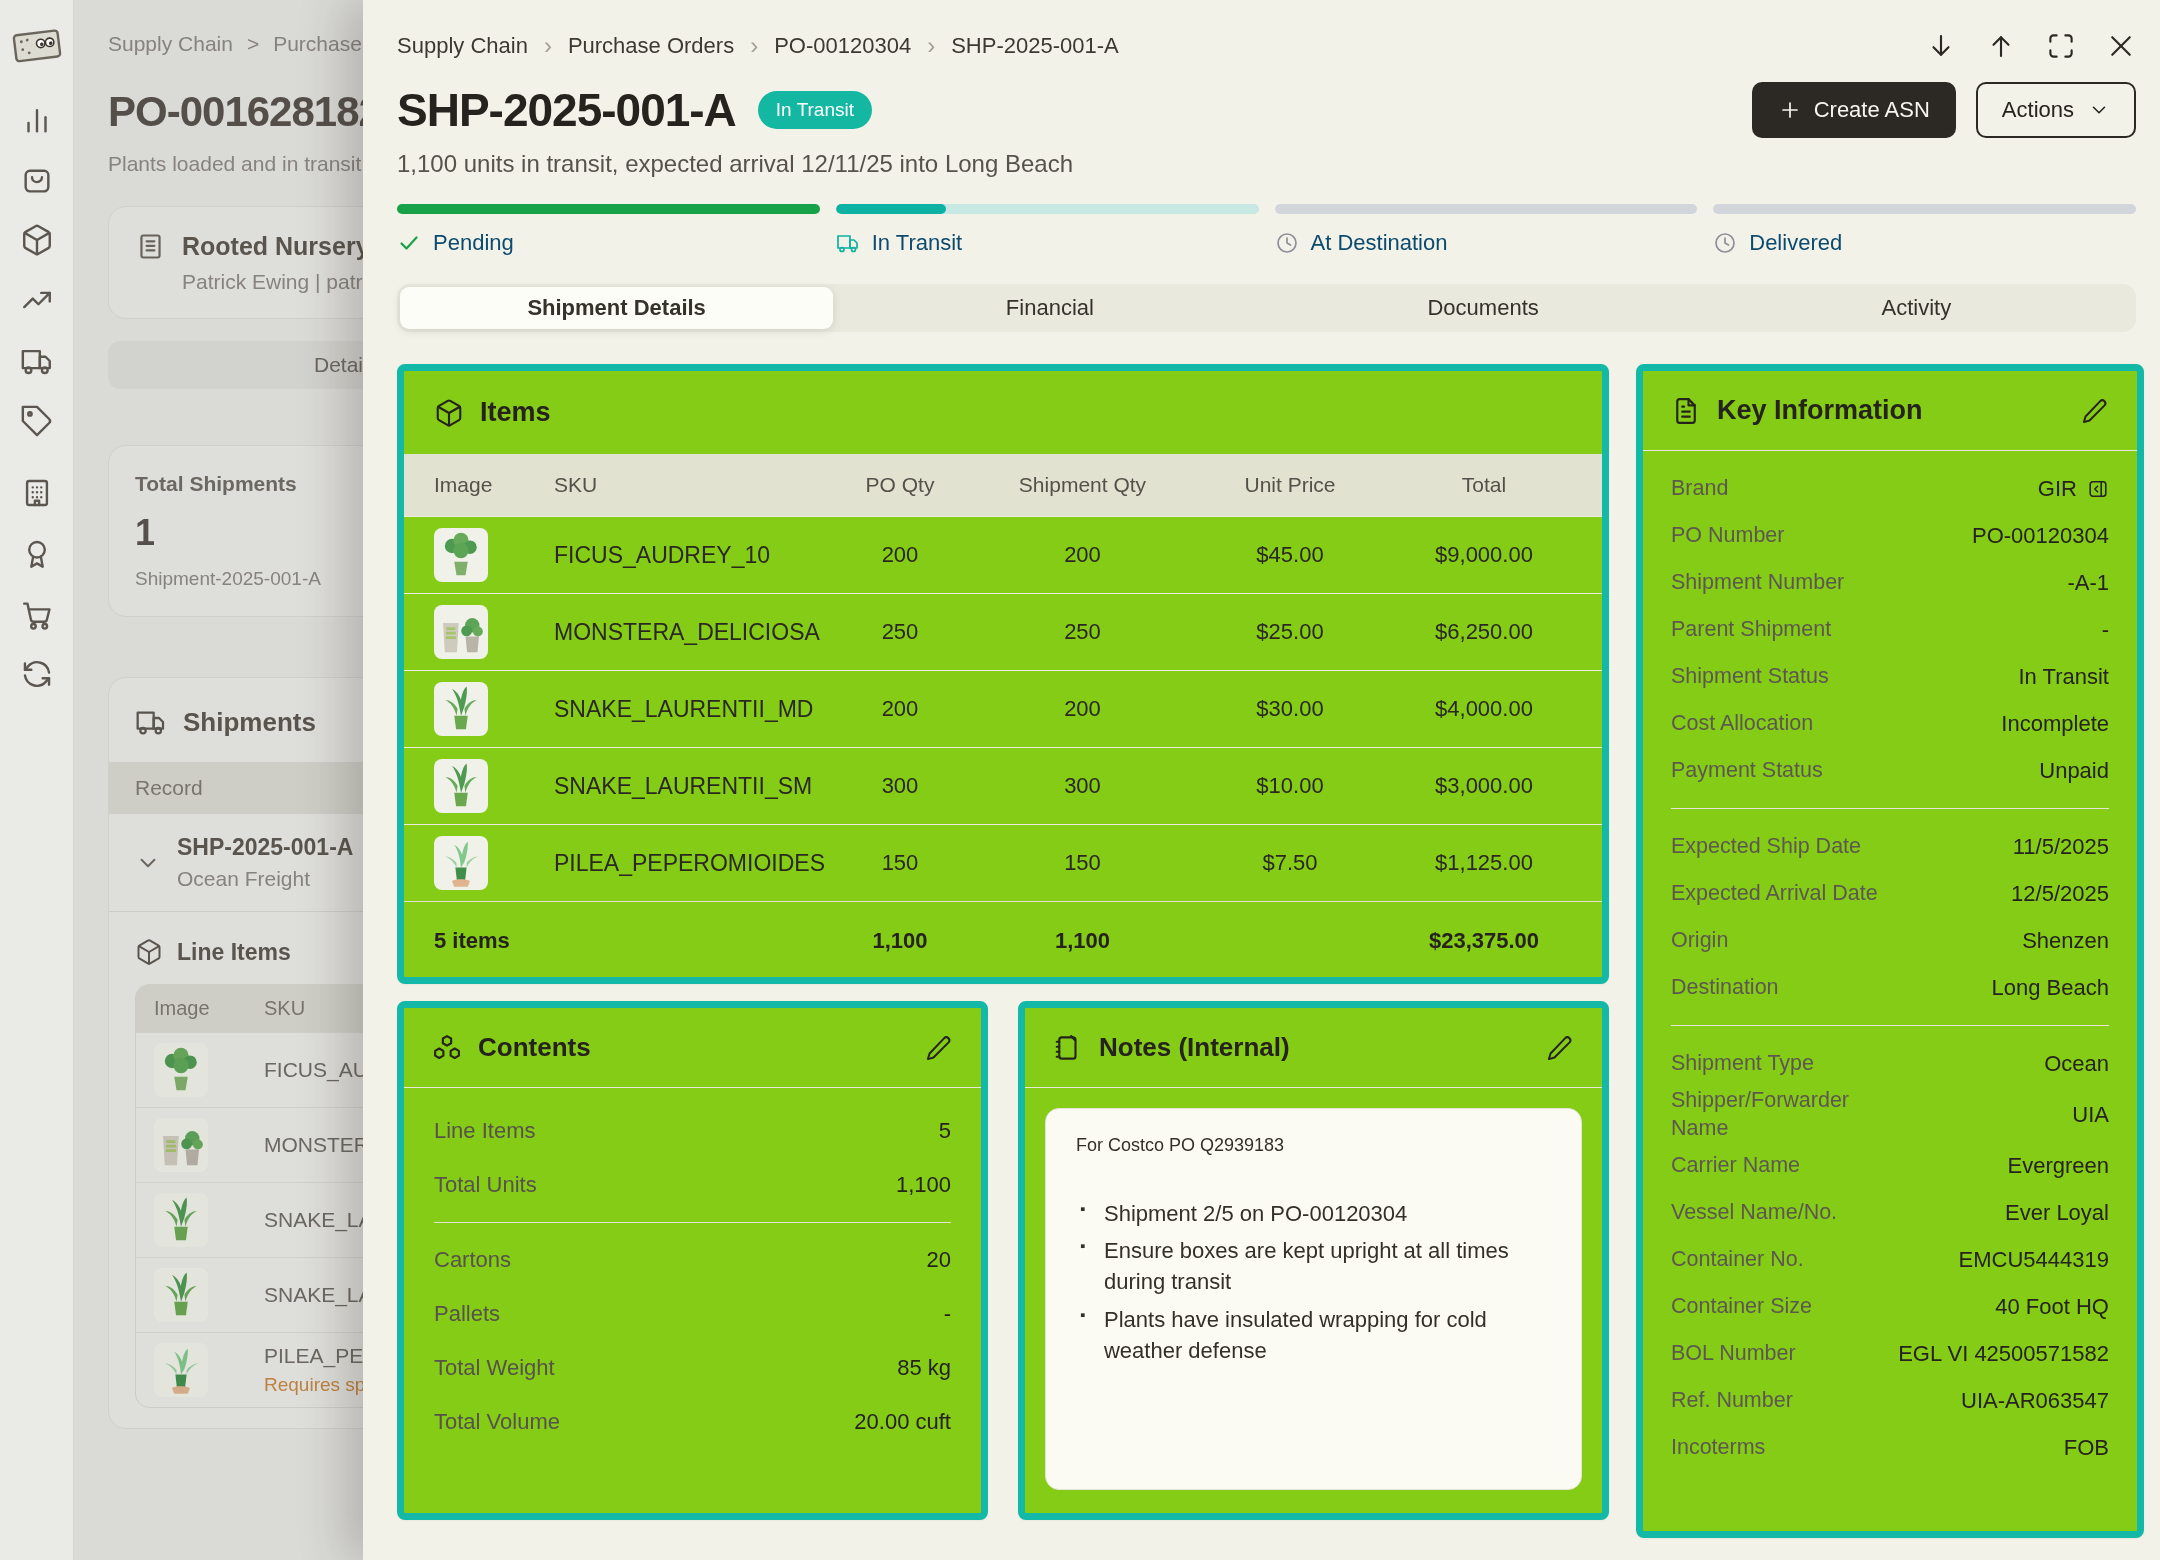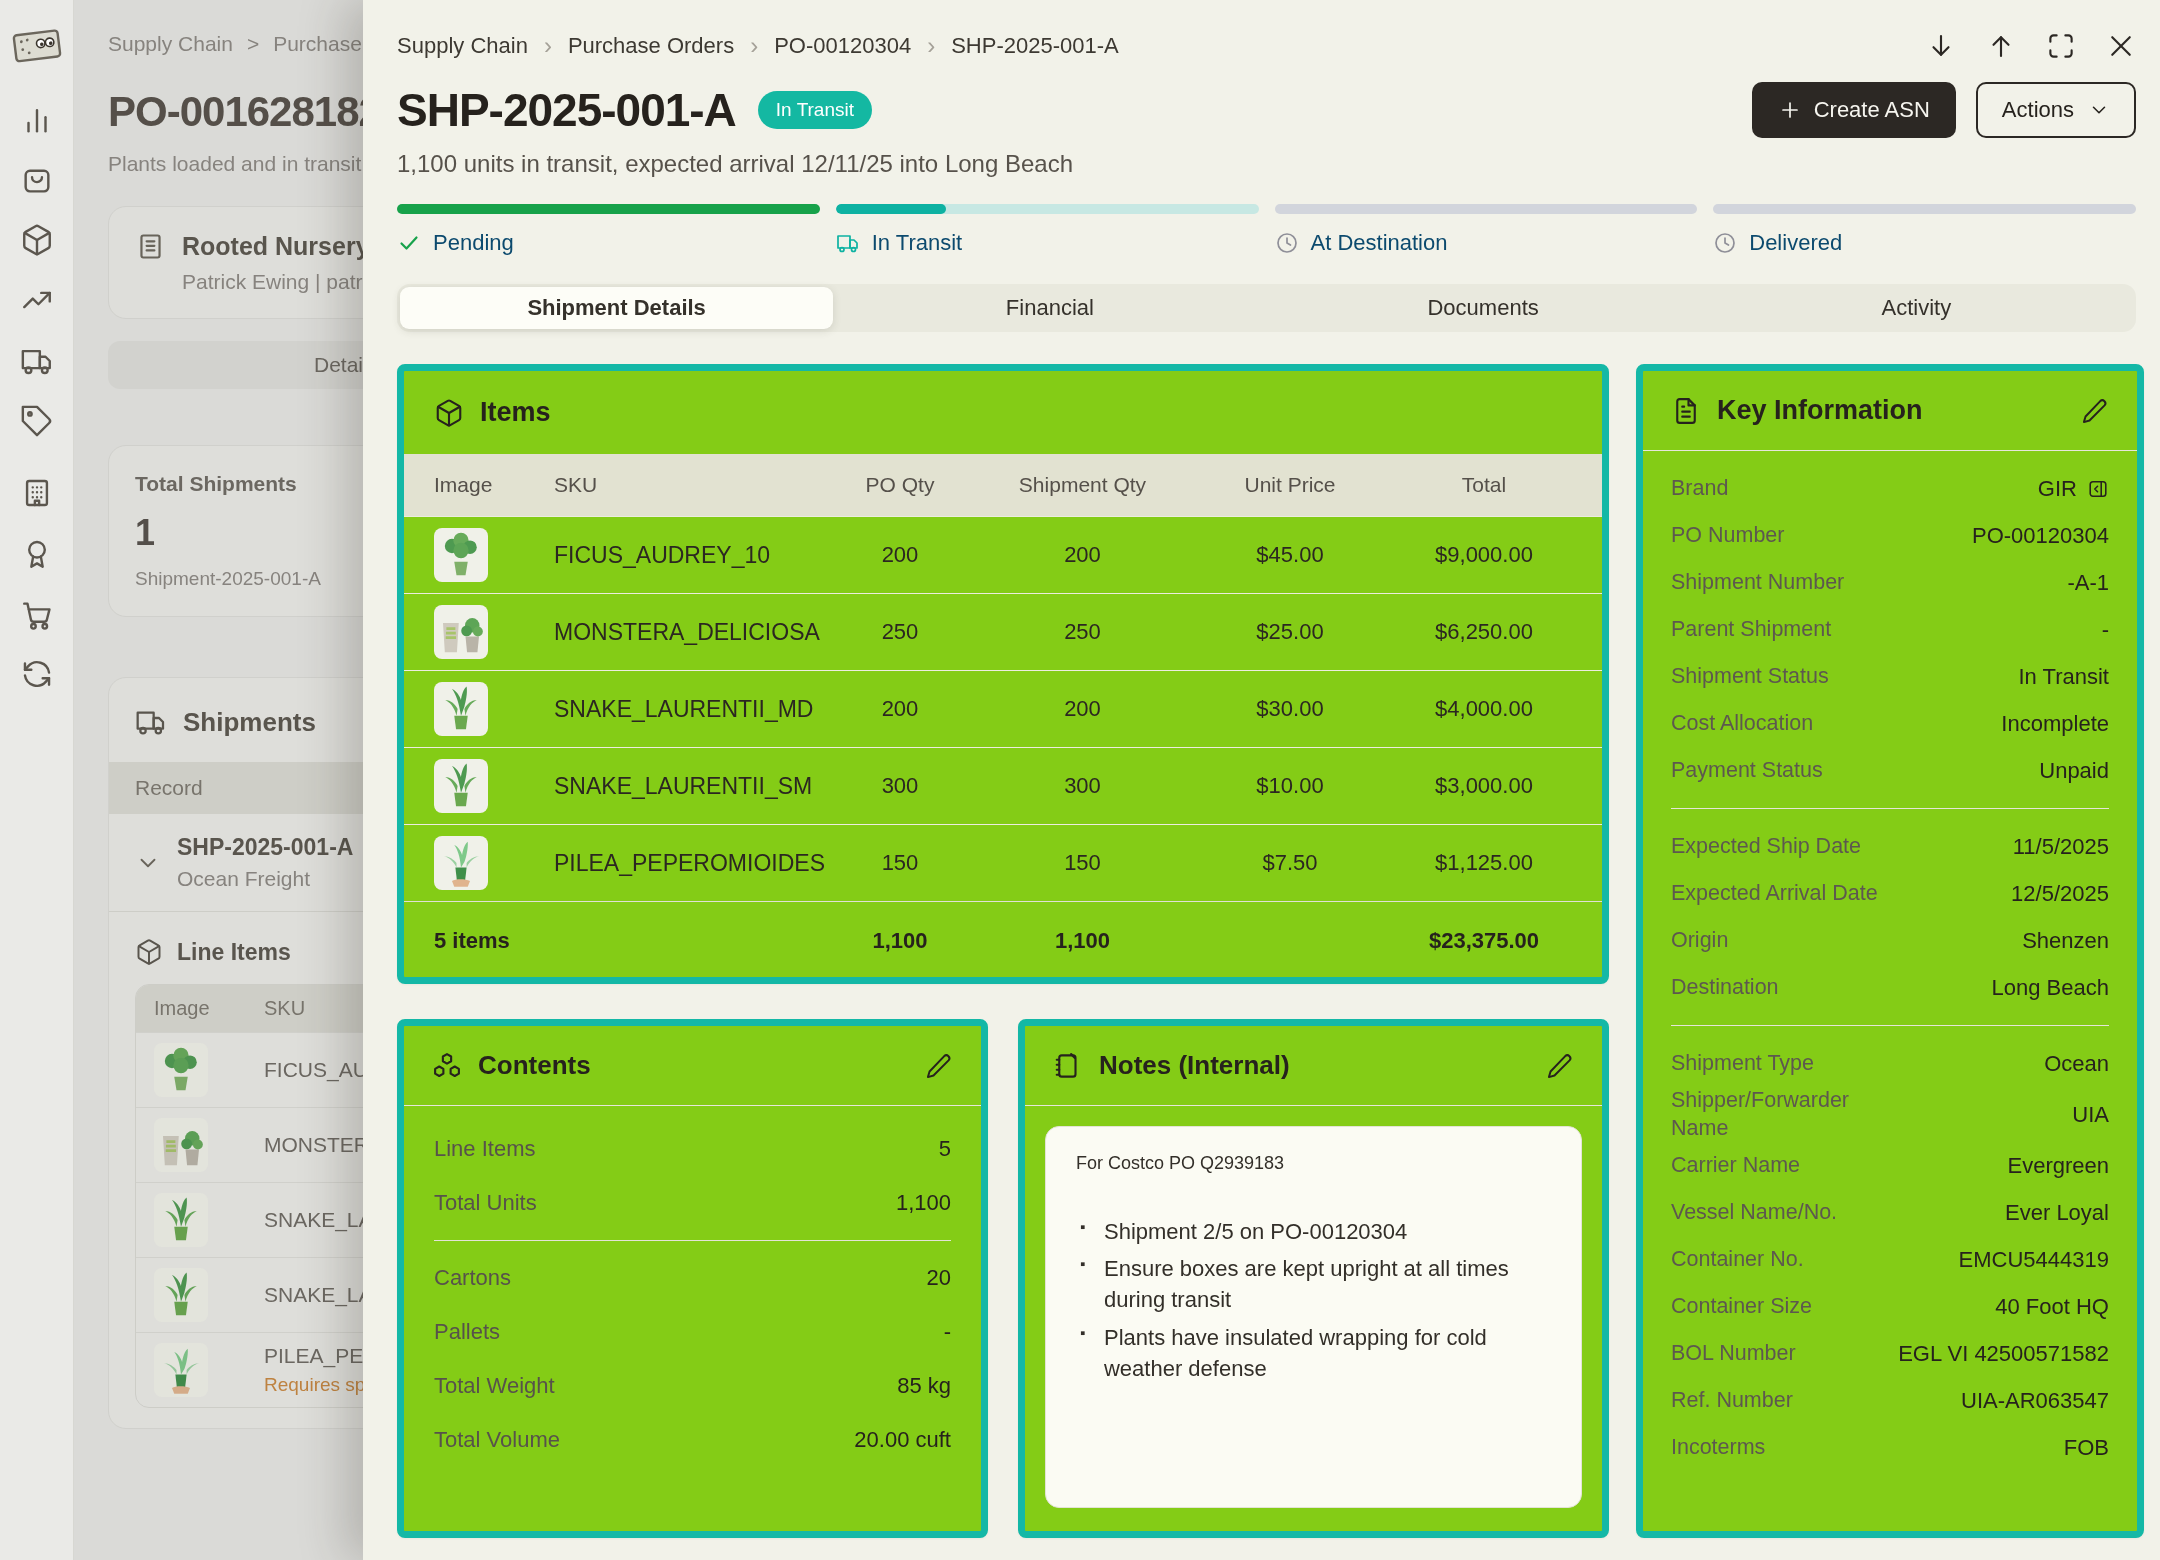--- a/index.html
+++ b/index.html
@@ -96,21 +96,21 @@
 
   
   .items-card { height:620px; overflow:hidden; }
   .tgrid { display:grid; grid-template-columns:120px 1fr 150px 215px 200px 188px; align-items:center; padding:0 24px 0 30px; }
   .thead { background:#e2e2d1; height:62px; font-size:21px; color:#55504a; }
   .tr { height:77px; border-top:1px solid #ececdf; font-size:22px; color:#2b2721; }
   .num { text-align:center; }
   .sku { font-weight:500; font-size:23px; }
   .tfoot { height:78px; border-top:1px solid #e0e0d3; font-weight:700; font-size:22px; }
 
-  .two-col { margin-top:35px; display:grid; grid-template-columns:1fr 1fr; gap:30px; }
+  .two-col { margin-top:17px; display:grid; grid-template-columns:1fr 1fr; gap:30px; }
   .sub-card { height:519px; overflow:hidden; }
   .sub-card .card-head { border-bottom:1px solid #e6e6da; padding:24px 28px; font-size:26px; }
 
   .c-body { padding:16px 30px; }
   .c-row { height:54px; display:flex; align-items:center; justify-content:space-between; }
   .c-label { font-size:22px; color:#57524b; }
   .c-value { font-size:22px; font-weight:500; color:#26221d; }
   .c-div { border-top:1px solid #e3e3d6; margin:10px 0; }
 
   .notes-body { padding:20px; }

